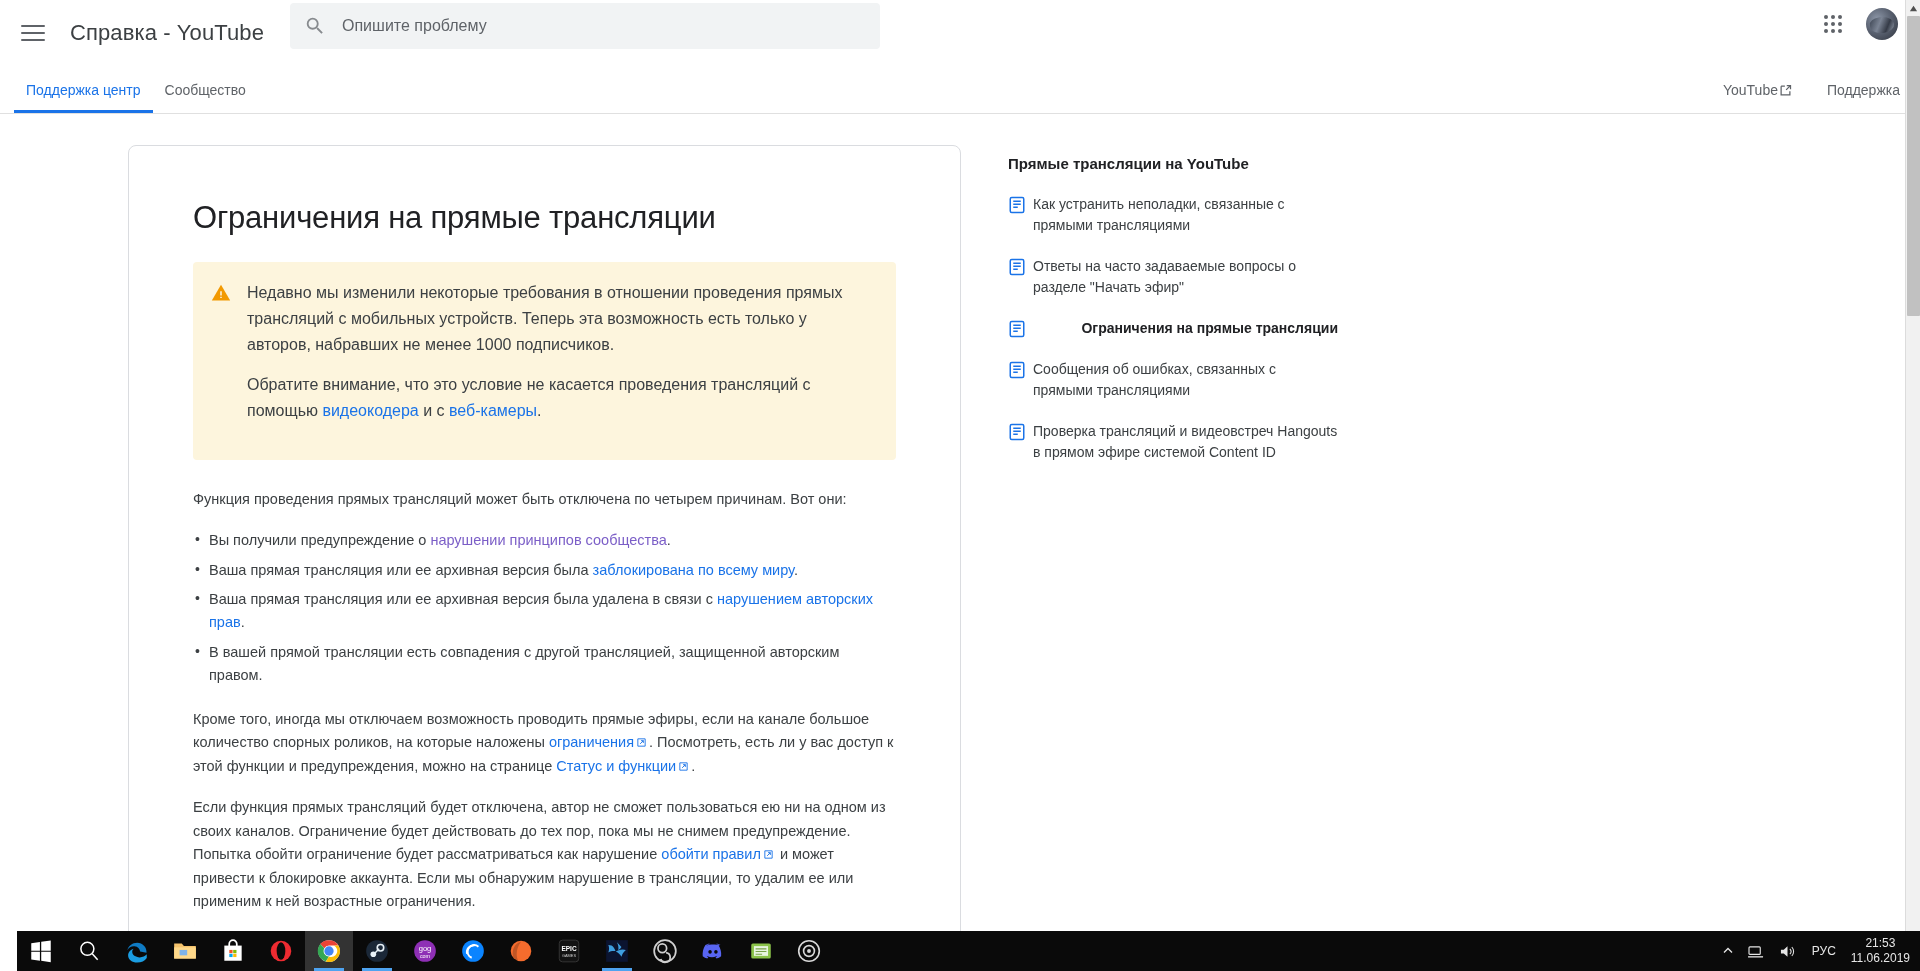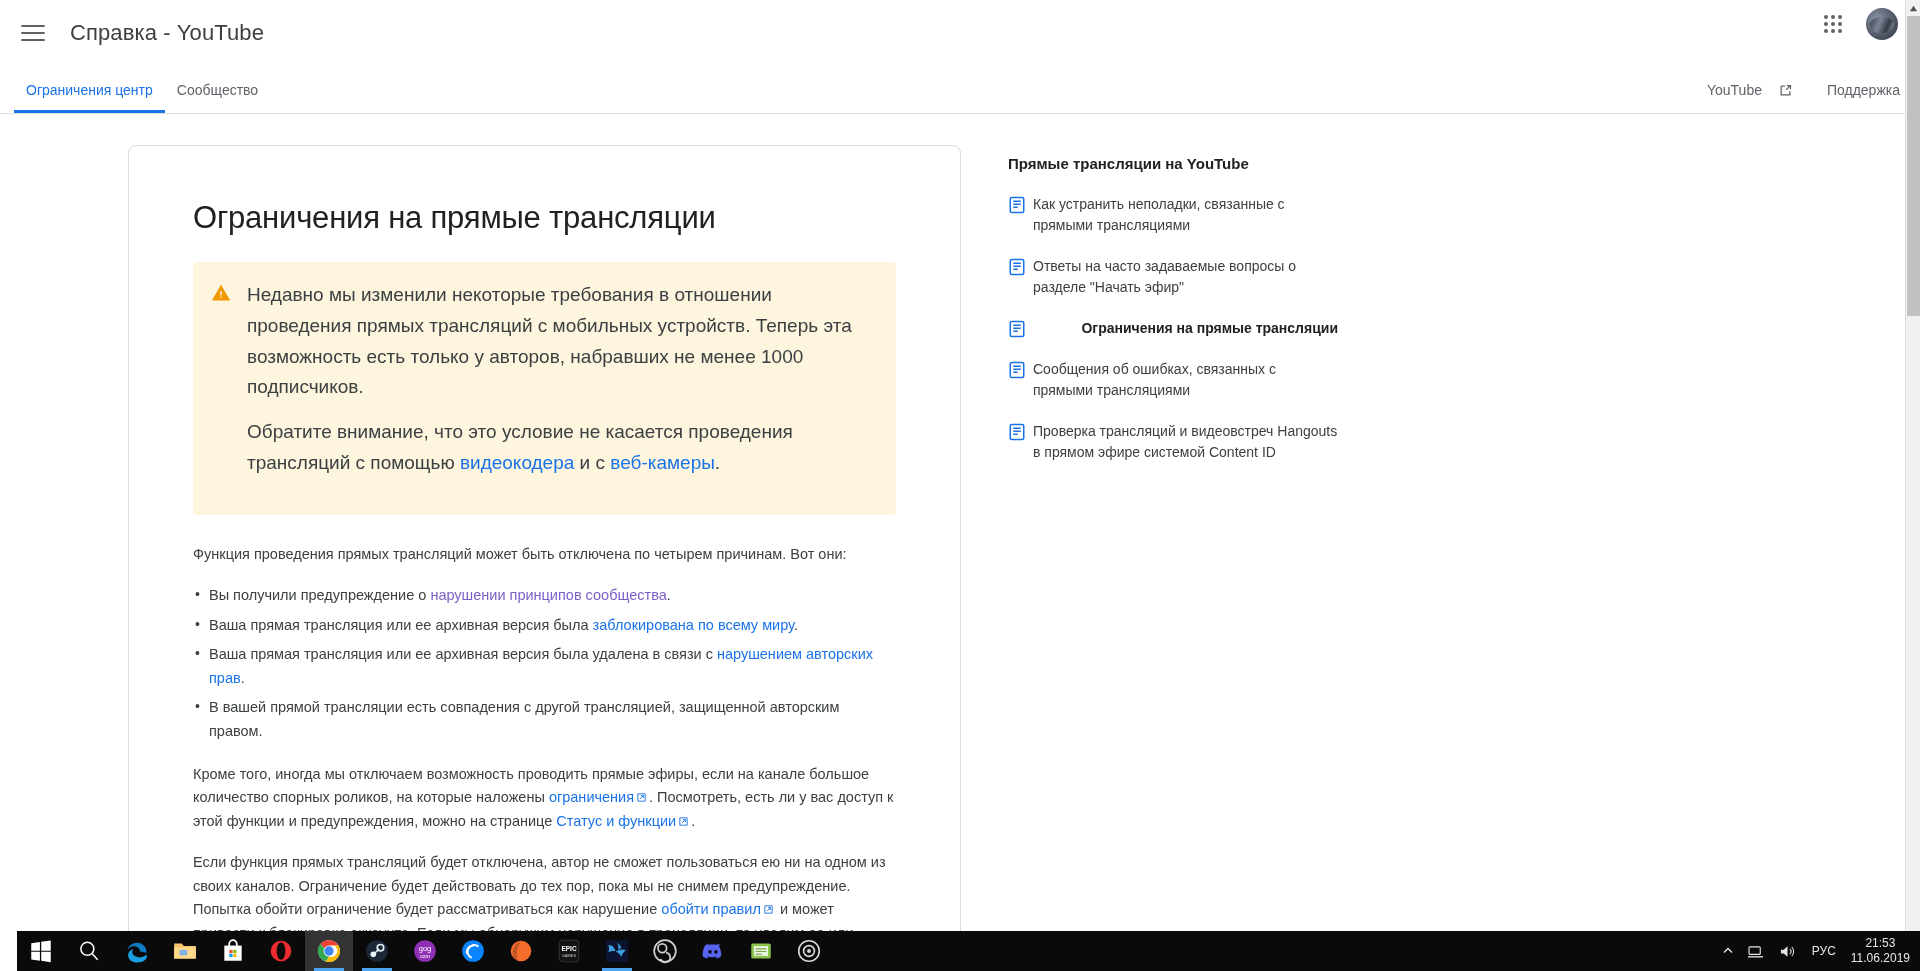--- a/index.html
+++ b/index.html
@@ -156,21 +156,21 @@
     height: 48px;
     display: flex;
     align-items: center;
     gap: 34px;
   }
   .tabbar-right .tb-link {
     font-size: 14px;
     color: #5f6368;
     display: flex;
     align-items: center;
-    gap: 16px;
+    gap: 0;
     cursor: pointer;
     white-space: nowrap;
   }
   .ext-icon { width: 15px; height: 15px; display: inline-block; }
 
   
   .content-area {
     position: relative;
     width: 1920px;
     height: 817px;
@@ -205,21 +205,21 @@
     background: #fdf5dd;
     border-radius: 4px;
     padding: 18px 22px 20px 18px;
     display: flex;
     gap: 16px;
     margin-bottom: 28px;
   }
   .warn-icon { flex: 0 0 20px; width: 20px; height: 20px; margin-top: 3px; }
   .callout p {
     margin: 0 0 14px 0;
-    font-size: 19px;
+    font-size: 16px;
     line-height: 1.62;
     color: #3c4043;
   }
   .callout p:last-child { margin-bottom: 16px; }
 
   p.body {
     font-size: 14.5px;
     line-height: 1.62;
     color: #3c4043;
     margin: 0 0 18px 0;
@@ -372,39 +372,45 @@
   <div id="viewport">
 
     <div class="gh-header">
       <div class="hamburger">
         <span></span>
           <span></span>
           <span></span>
       </div>
       <div class="product-title">Справка - YouTube</div>
 
+      <div class="search-wrap">
+        <svg class="search-icon" viewBox="0 0 24 24">
+          <path fill="#5f6368" d="M15.5 14h-.79l-.28-.27A6.47 6.47 0 0 0 16 9.5 6.5 6.5 0 1 0 9.5 16c1.61 0 3.09-.59 4.23-1.57l.27.28v.79l5 4.99L20.49 19l-4.99-5zm-6 0C7.01 14 5 11.99 5 9.5S7.01 5 9.5 5 14 7.01 14 9.5 11.99 14 9.5 14z"></path>
+        </svg>
+        <input class="search-input" type="text" placeholder="Опишите проблему" style="">
+      </div>
 
       <div class="header-right">
         <div class="apps-grid">
           <i></i>
             <i></i>
             <i></i>
             <i></i>
             <i></i>
             <i></i>
             <i></i>
             <i></i>
             <i></i>
         </div>
         <div class="avatar"></div>
       </div>
     </div>
 
     <div class="tabbar">
-      <div class="tab active">Ограничения центр</div>
+      <div class="tab active">Поддержка центр</div>
       <div class="tab">Сообщество</div>
 
       <div class="tabbar-right">
         <div class="tb-link">
           <span>YouTube</span>
           <svg class="ext-icon" viewBox="0 0 24 24">
             <path fill="none" stroke="#5f6368" stroke-width="2" d="M5 5h6M5 5v14h14v-6M13 11l6-6M14 4h6v6"></path>
           </svg>
         </div>
         <div class="tb-link">

